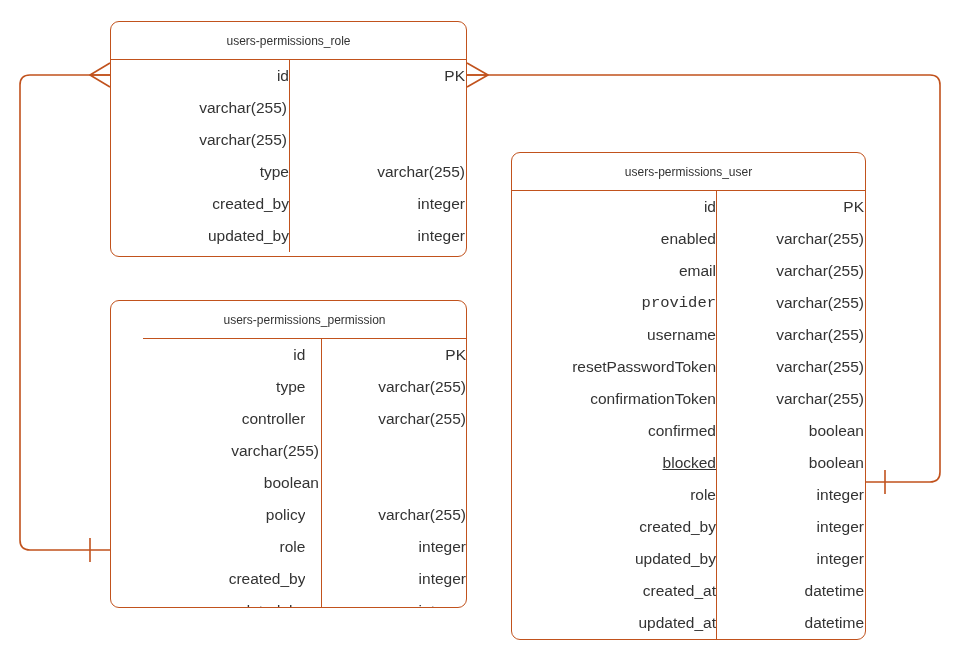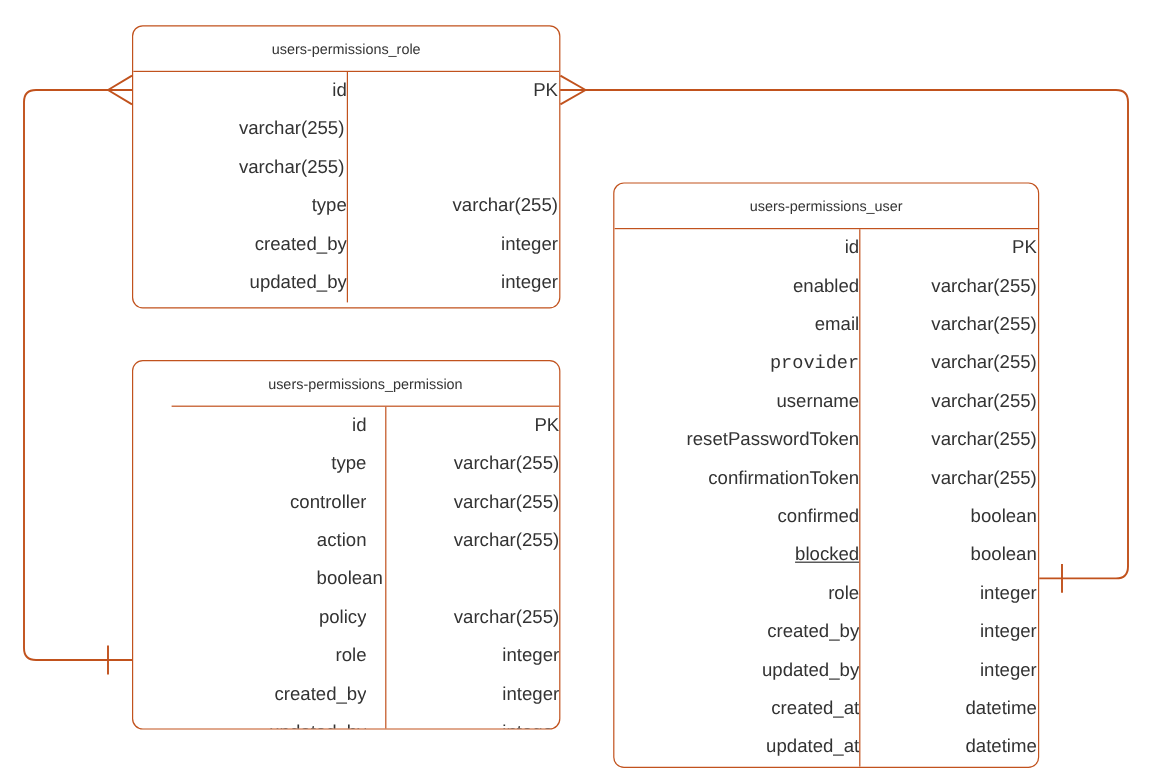--- a/index.html
+++ b/index.html
@@ -123,21 +123,20 @@
           </div>
           <div class="field-row">
             <div class="field-name" style="width: 178px;">type</div>
             <div class="field-type" style="width: 176px;">varchar(255)</div>
           </div>
           <div class="field-row">
             <div class="field-name" style="width: 178px;">controller</div>
             <div class="field-type" style="width: 176px;">varchar(255)</div>
           </div>
           <div class="field-row">
-            <div class="field-name" style="width: 178px;">action</div>
             <div class="field-type" style="width: 176px;">varchar(255)</div>
           </div>
           <div class="field-row">
             <div class="field-type" style="width: 176px;">boolean</div>
           </div>
           <div class="field-row">
             <div class="field-name" style="width: 178px;">policy</div>
             <div class="field-type" style="width: 176px;">varchar(255)</div>
           </div>
           <div class="field-row">

